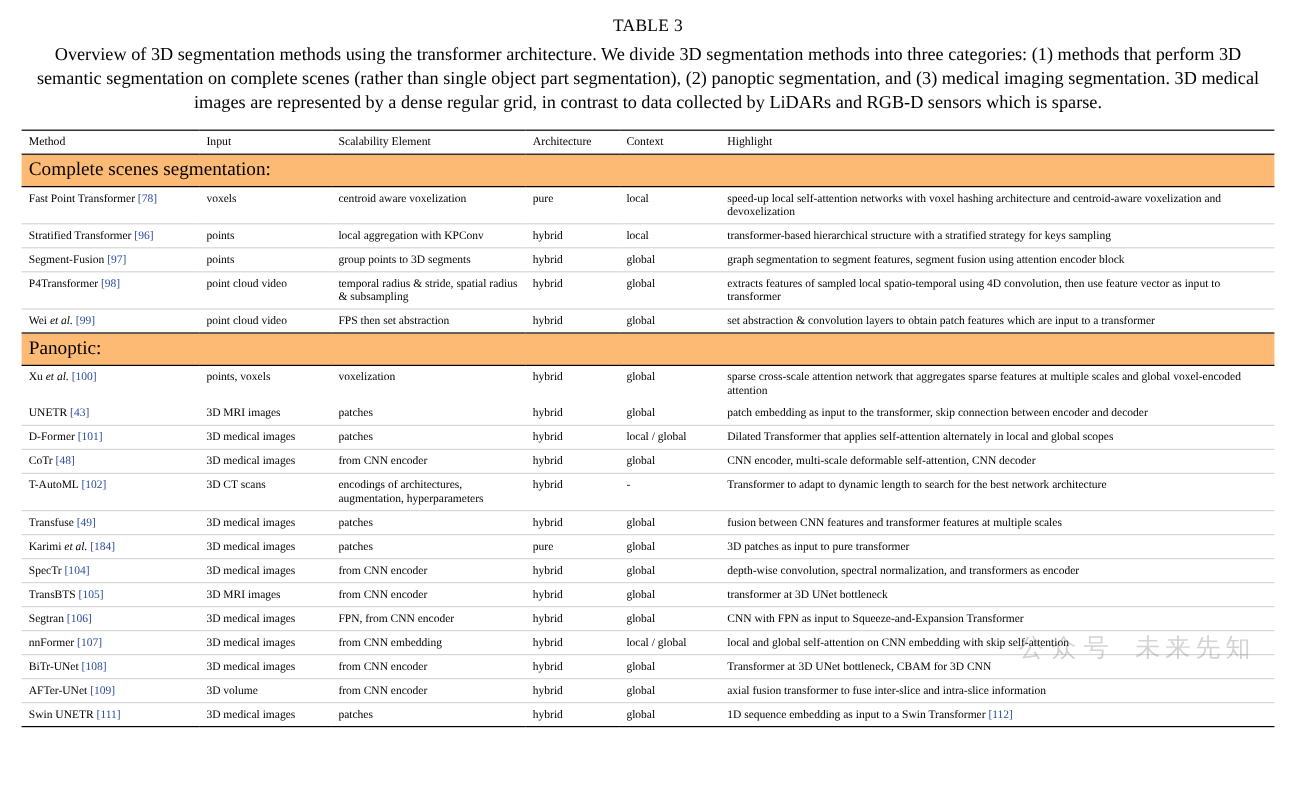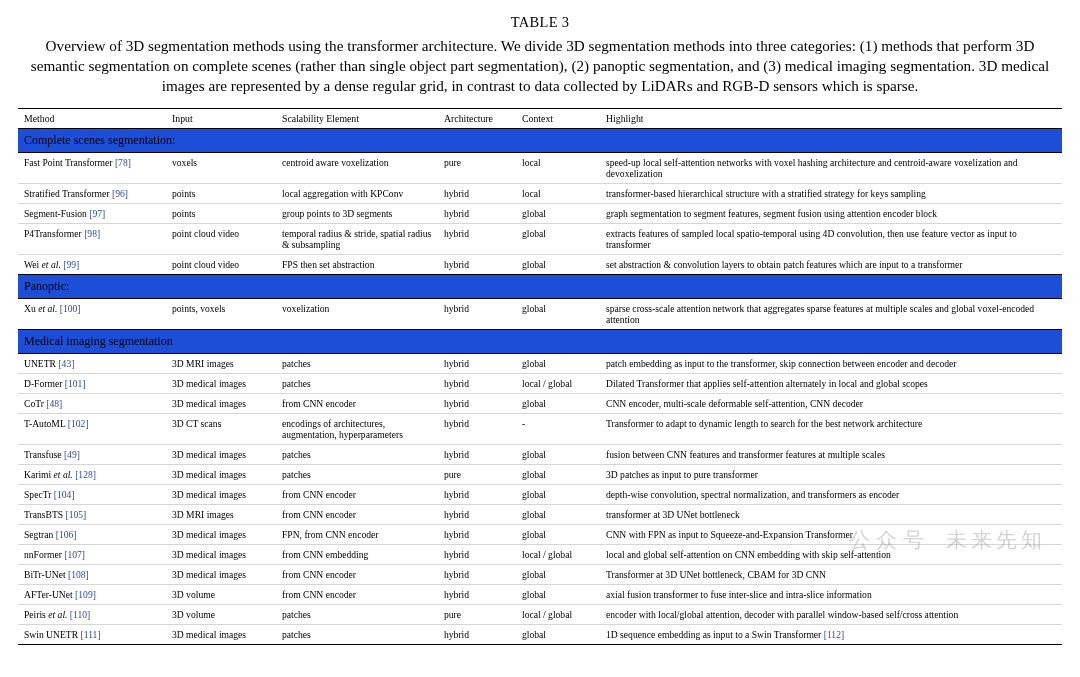--- a/index.html
+++ b/index.html
@@ -48,23 +48,23 @@
   .toprule td {
     border-top: 1.1px solid #000;
   }
   .header-row td {
     border-bottom: 0.7px solid #000;
     font-size: 9.8px;
     padding-top: 5px;
     padding-bottom: 5px;
   }
   .section-row td {
-    background: #1d4ed8;
+    background: #fdba74;
     text-align: center;
-    font-size: 12px;
+    font-size: 16px;
     padding-top: 4px;
     padding-bottom: 4px;
     border-top: 0.6px solid #000;
     border-bottom: 0.6px solid #000;
   }
   .data-row td {
     border-top: 0.35px solid #d6d6d6;
   }
   .data-row.first-in-group td {
     border-top: none;
@@ -169,23 +169,20 @@
           <td colspan="6">Panoptic:</td>
         </tr>
         <tr class="data-row first-in-group">
           <td><span>Xu </span><span class="ital">et al.</span> <span class="ref">[100]</span></td>
           <td>points, voxels</td>
           <td>voxelization</td>
           <td>hybrid</td>
           <td>global</td>
           <td>sparse cross-scale attention network that aggregates sparse features at multiple scales and global voxel-encoded attention</td>
         </tr>
-        <tr class="section-row">
-          <td colspan="6">Medical imaging segmentation</td>
-        </tr>
         <tr class="data-row first-in-group">
           <td><span>UNETR</span> <span class="ref">[43]</span></td>
           <td>3D MRI images</td>
           <td>patches</td>
           <td>hybrid</td>
           <td>global</td>
           <td>patch embedding as input to the transformer, skip connection between encoder and decoder</td>
         </tr>
         <tr class="data-row">
           <td><span>D-Former</span> <span class="ref">[101]</span></td>
@@ -213,21 +210,21 @@
         </tr>
         <tr class="data-row">
           <td><span>Transfuse</span> <span class="ref">[49]</span></td>
           <td>3D medical images</td>
           <td>patches</td>
           <td>hybrid</td>
           <td>global</td>
           <td>fusion between CNN features and transformer features at multiple scales</td>
         </tr>
         <tr class="data-row">
-          <td><span>Karimi </span><span class="ital">et al.</span> <span class="ref">[128]</span></td>
+          <td><span>Karimi </span><span class="ital">et al.</span> <span class="ref">[184]</span></td>
           <td>3D medical images</td>
           <td>patches</td>
           <td>pure</td>
           <td>global</td>
           <td>3D patches as input to pure transformer</td>
         </tr>
         <tr class="data-row">
           <td><span>SpecTr</span> <span class="ref">[104]</span></td>
           <td>3D medical images</td>
           <td>from CNN encoder</td>
@@ -267,28 +264,20 @@
           <td>global</td>
           <td>Transformer at 3D UNet bottleneck, CBAM for 3D CNN</td>
         </tr>
         <tr class="data-row">
           <td><span>AFTer-UNet</span> <span class="ref">[109]</span></td>
           <td>3D volume</td>
           <td>from CNN encoder</td>
           <td>hybrid</td>
           <td>global</td>
           <td>axial fusion transformer to fuse inter-slice and intra-slice information</td>
-        </tr>
-        <tr class="data-row">
-          <td><span>Peiris </span><span class="ital">et al.</span> <span class="ref">[110]</span></td>
-          <td>3D volume</td>
-          <td>patches</td>
-          <td>pure</td>
-          <td>local / global</td>
-          <td>encoder with local/global attention, decoder with parallel window-based self/cross attention</td>
         </tr>
         <tr class="data-row bottomrule">
           <td><span>Swin UNETR</span> <span class="ref">[111]</span></td>
           <td>3D medical images</td>
           <td>patches</td>
           <td>hybrid</td>
           <td>global</td>
           <td>1D sequence embedding as input to a Swin Transformer <span class="ref">[112]</span></td>
         </tr>
       </tbody>

